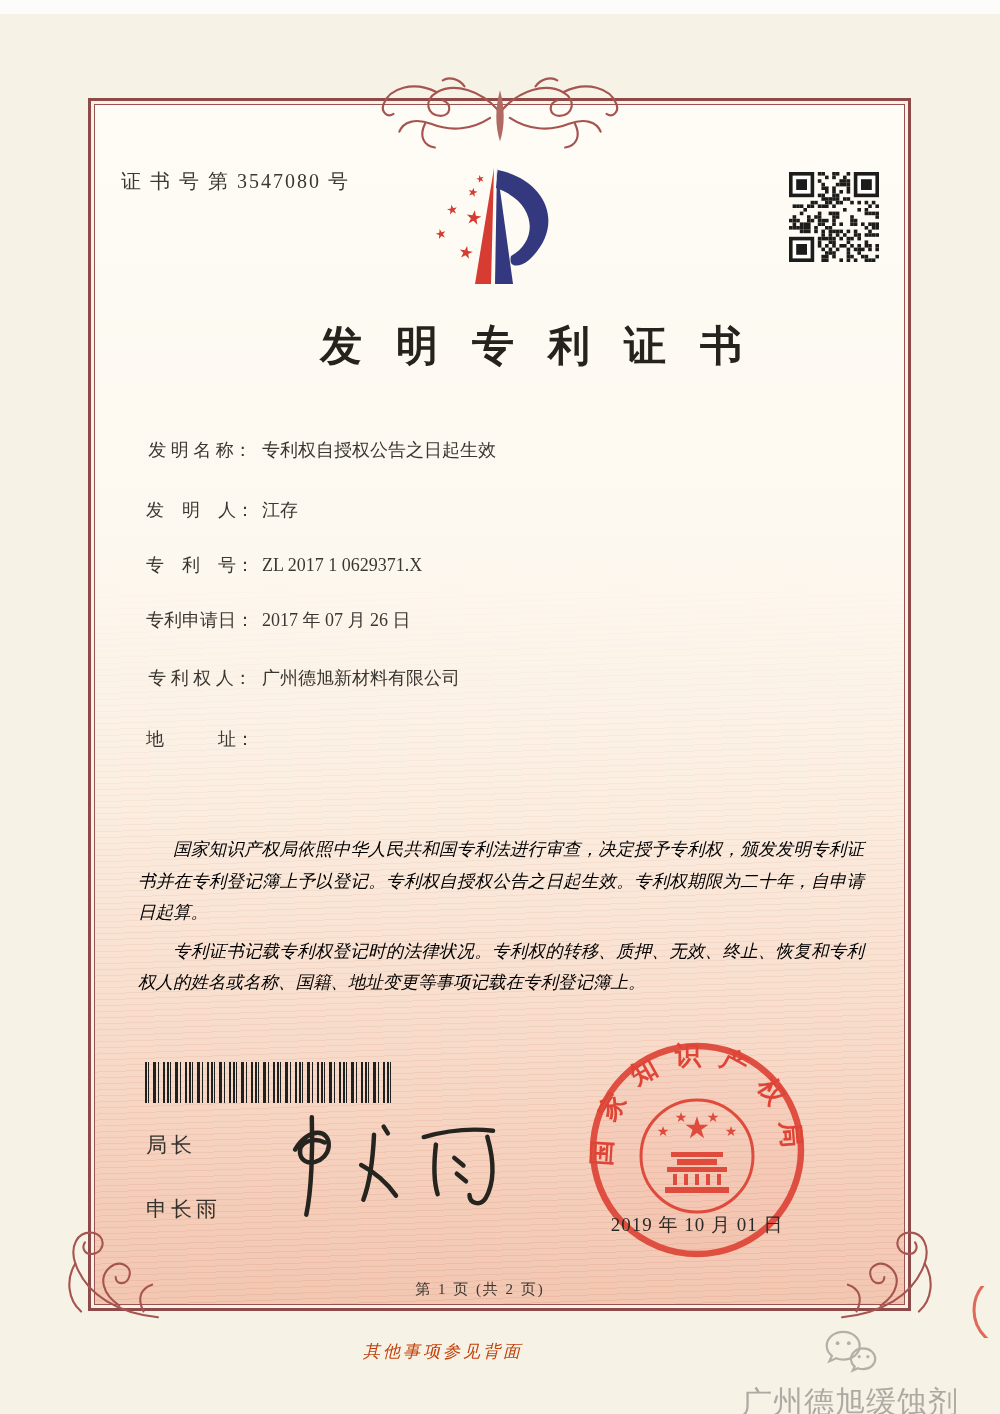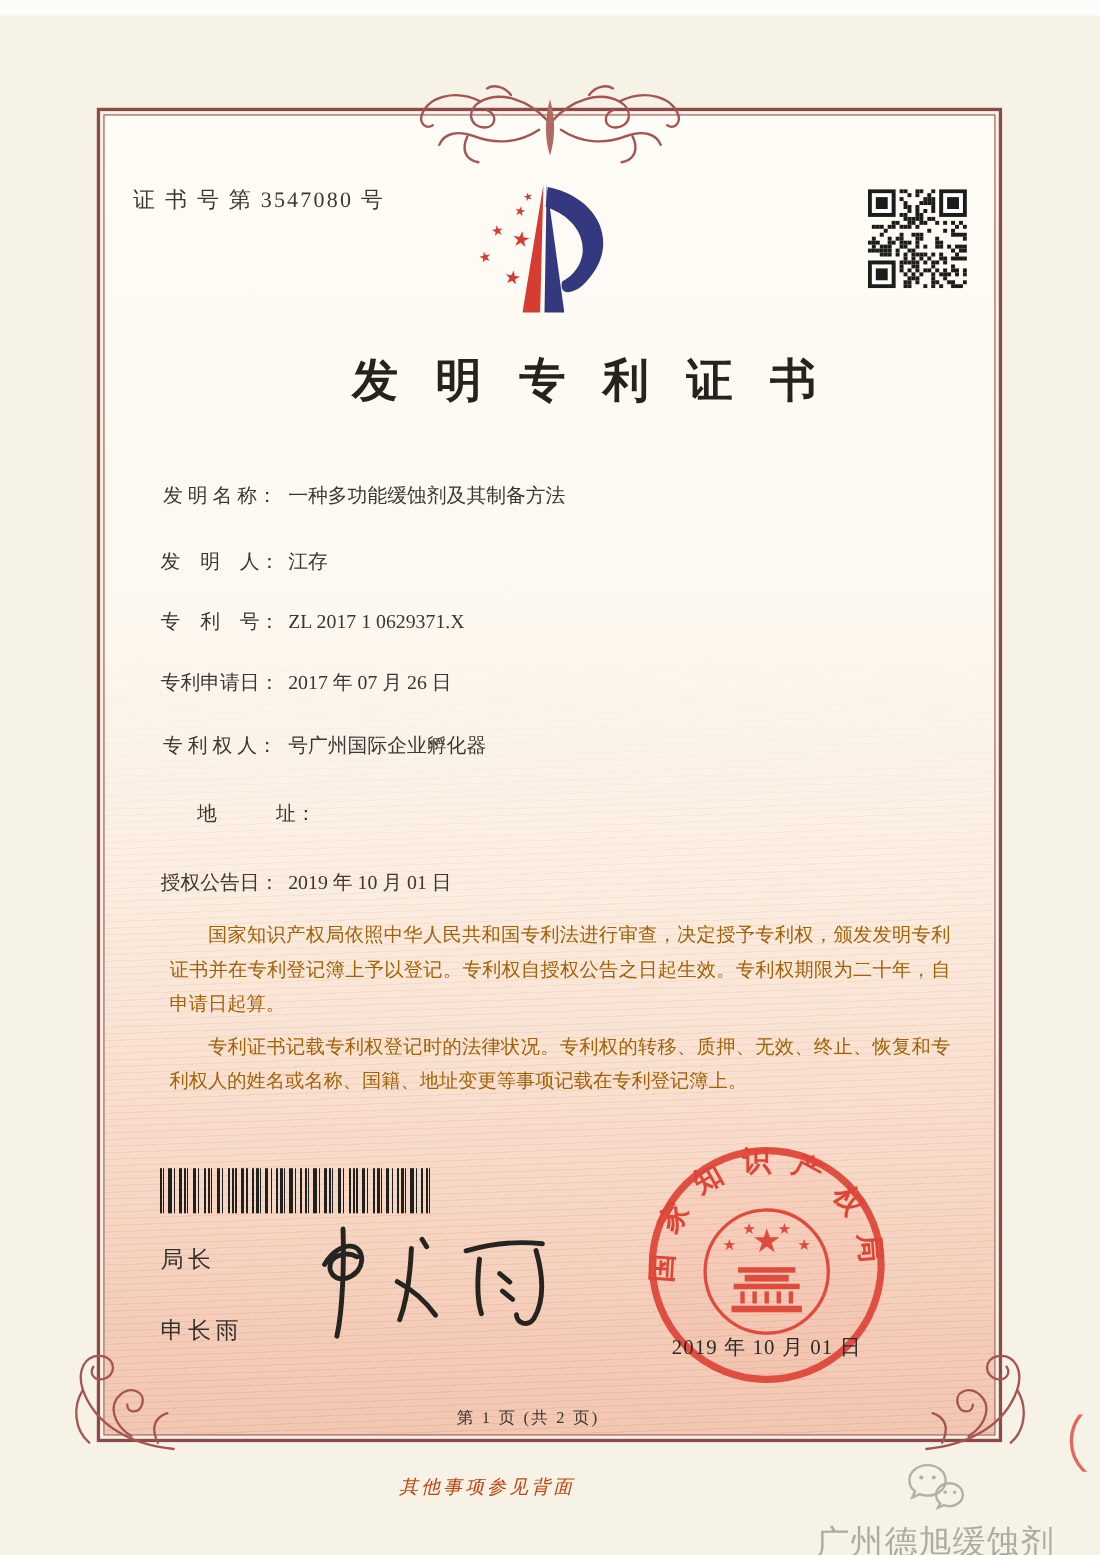--- a/index.html
+++ b/index.html
@@ -28,26 +28,26 @@
   .cert-no{position:absolute;left:121px;top:168px;font-size:20px;letter-spacing:2px;color:#3b3834;z-index:4;}
   .logo{position:absolute;left:425px;top:164px;width:150px;height:126px;z-index:4;}
   .qr{position:absolute;left:789px;top:172px;width:90px;height:90px;z-index:4;}
   .title{
     position:absolute;left:13px;top:318px;width:100%;margin:0;text-align:center;
     font-size:42px;font-weight:700;color:#26231f;letter-spacing:34px;text-indent:34px;z-index:4;
   }
   .row{position:absolute;left:138px;font-size:18px;color:#3a3732;white-space:nowrap;z-index:4;}
   .flabel{display:inline-block;min-width:124px;text-align:center;}
   .row-addr{white-space:normal;display:flex;width:620px;}
-  .row-addr .flabel{flex:0 0 124px;margin-left:33px;}
+  .row-addr .flabel{flex:0 0 124px;}
   .row-addr .fvalue{display:inline-block;width:462px;line-height:1.65;}
   .paras{position:absolute;left:138px;top:834px;width:726px;z-index:4;}
   .paras p{
-    margin:0 0 7px 16px;font-size:17.5px;line-height:1.8;text-align:justify;
-    text-indent:2em;color:#a16207;
+    margin:0 0 7px 0;font-size:17.5px;line-height:1.8;text-align:justify;
+    text-indent:2em;color:#000000;font-style:italic;
   }
   .barcode{
     position:absolute;left:145px;top:1062px;width:246px;height:41px;z-index:4;
     background:repeating-linear-gradient(90deg,
       #20201e 0 2px,transparent 2px 3px,
       #20201e 3px 4px,transparent 4px 8px,
       #20201e 8px 11px,transparent 11px 13px,
       #20201e 13px 14px,transparent 14px 18px,
       #20201e 18px 20px,transparent 20px 22px);
   }
@@ -315,39 +315,36 @@
       <rect x="68.4" y="3.6" width="18" height="18" fill="#fff"></rect>
       <rect x="72" y="7.2" width="10.8" height="10.8" fill="#1c1c1a"></rect>
       <rect x="0" y="64.8" width="25.2" height="25.2" fill="#1c1c1a"></rect>
       <rect x="3.6" y="68.4" width="18" height="18" fill="#fff"></rect>
       <rect x="7.2" y="72" width="10.8" height="10.8" fill="#1c1c1a"></rect>
     </svg>
 
   <h1 class="title">发明专利证书</h1>
 
   <div class="row" style="top:438px">
-    <span class="flabel">发 明 名 称：</span><span class="fvalue">一种多功能缓蚀剂及其制备方法</span>
+    <span class="flabel">发 明 名 称：</span><span class="fvalue">专利权自授权公告之日起生效</span>
   </div>
   <div class="row" style="top:498px">
     <span class="flabel">发　明　人：</span><span class="fvalue">江存</span>
   </div>
   <div class="row" style="top:553px">
     <span class="flabel">专　利　号：</span><span class="fvalue">ZL 2017 1 0629371.X</span>
   </div>
   <div class="row" style="top:608px">
     <span class="flabel">专利申请日：</span><span class="fvalue">2017 年 07 月 26 日</span>
   </div>
   <div class="row" style="top:666px">
-    <span class="flabel">专 利 权 人：</span><span class="fvalue">号广州国际企业孵化器</span>
+    <span class="flabel">专 利 权 人：</span><span class="fvalue">广州德旭新材料有限公司</span>
   </div>
   <div class="row row-addr" style="top:727px">
     <span class="flabel">地　　　址：</span>
-  </div>
-  <div class="row" style="top:790px">
-    <span class="flabel">授权公告日：</span><span class="fvalue">2019 年 10 月 01 日</span>
   </div>
 
   <div class="paras">
     <p>国家知识产权局依照中华人民共和国专利法进行审查，决定授予专利权，颁发发明专利证书并在专利登记簿上予以登记。专利权自授权公告之日起生效。专利权期限为二十年，自申请日起算。</p>
     <p>专利证书记载专利权登记时的法律状况。专利权的转移、质押、无效、终止、恢复和专利权人的姓名或名称、国籍、地址变更等事项记载在专利登记簿上。</p>
   </div>
 
   <div class="barcode"></div>
   <div class="role">局长</div>
   <div class="signer">申长雨</div>

